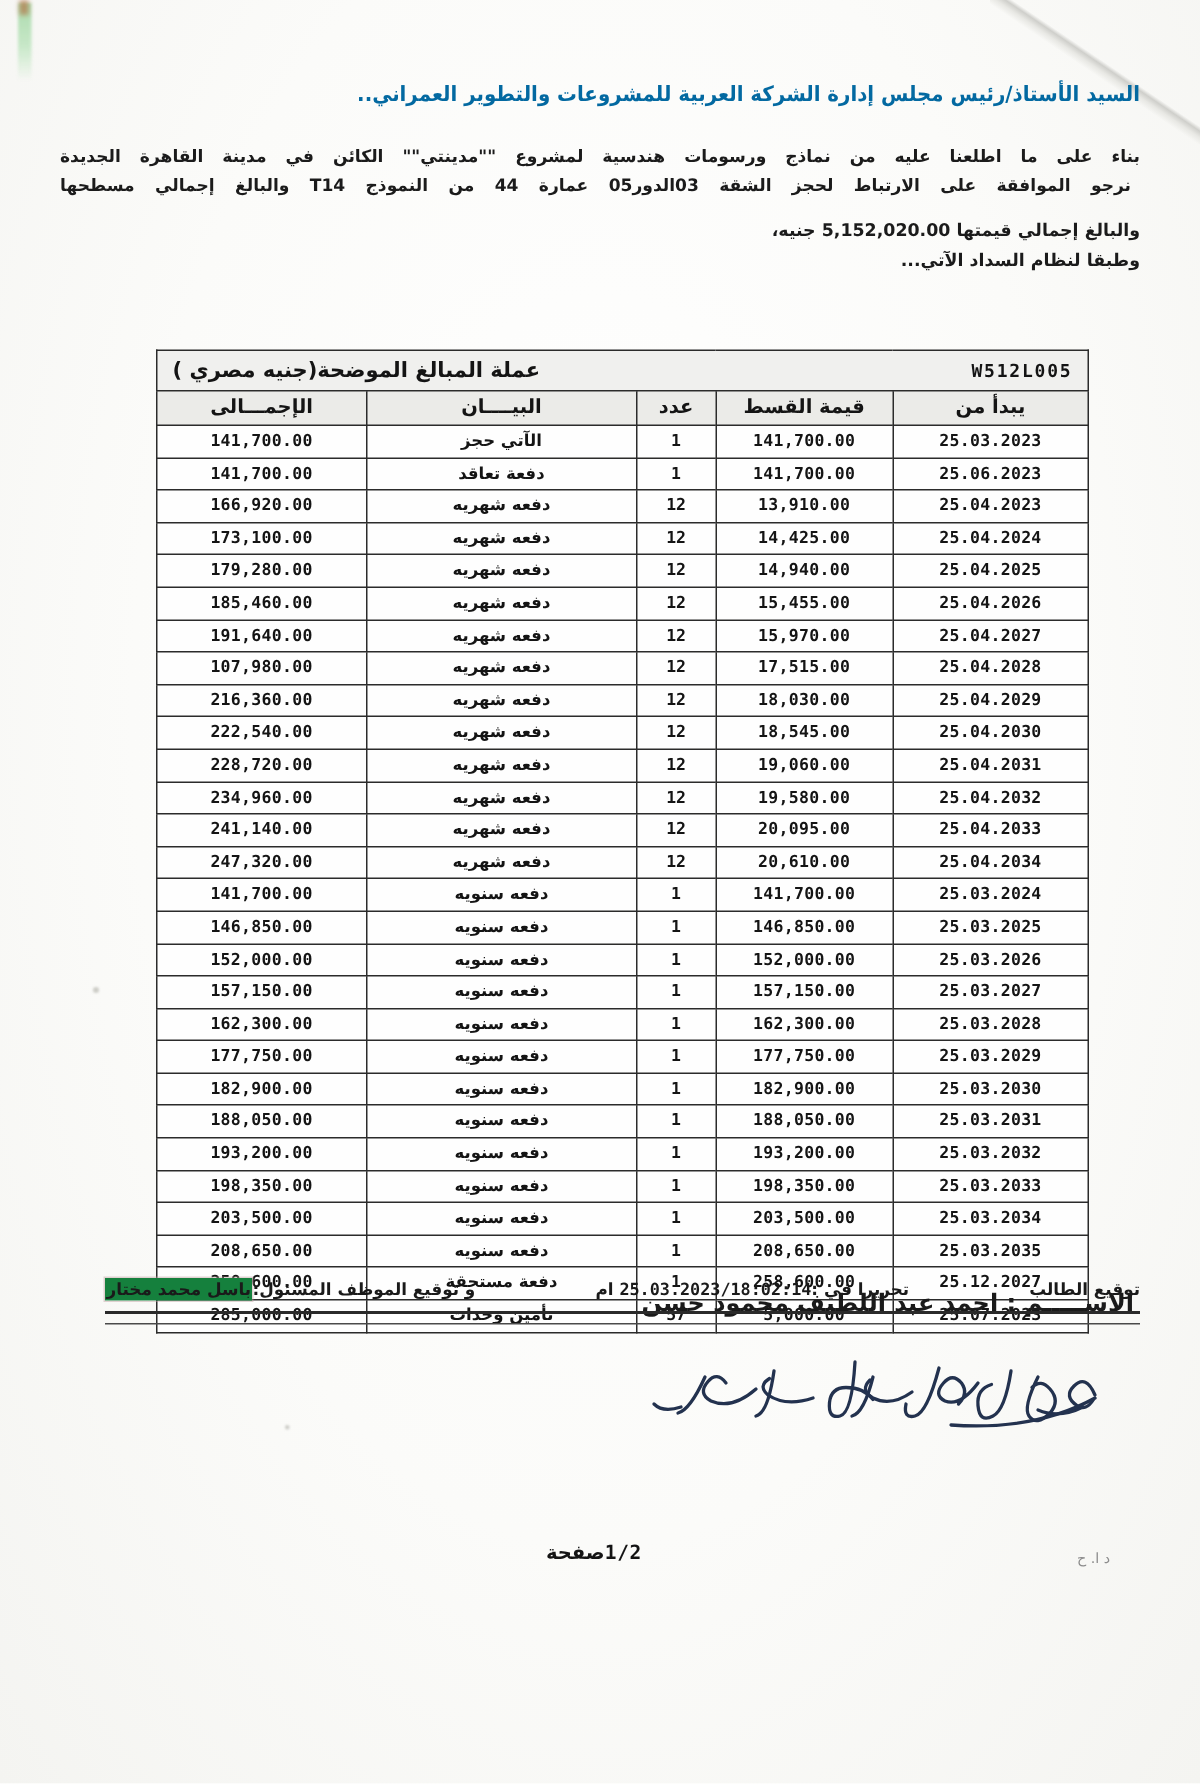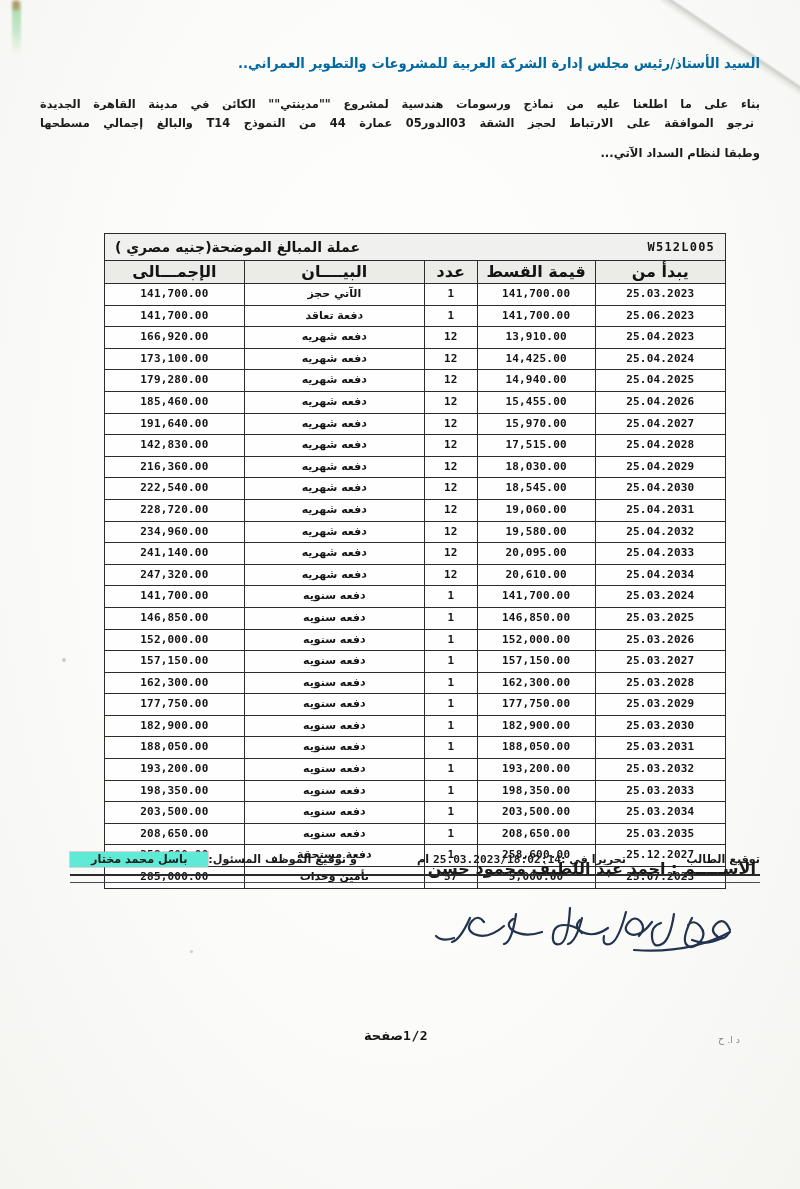--- a/index.html
+++ b/index.html
@@ -169,21 +169,21 @@
     direction: ltr;
   }
   .meta-codes span { margin-left: 26px; }
   .meta-codes span:last-child { margin-left: 0; }
 
   tr.head-row th {
     height: 22px;
     line-height: 22px;
     background: #ebebe8;
     font-family: "DejaVu Sans", "Liberation Sans", sans-serif;
-    font-size: 16px;
+    font-size: 13px;
     font-weight: 700;
     letter-spacing: .6px;
   }
 
   td.c-date, td.c-inst, td.c-total {
     font-family: "DejaVu Sans Mono", "Liberation Mono", monospace;
     direction: ltr;
     font-weight: 700;
     letter-spacing: .2px;
   }
@@ -219,23 +219,23 @@
     font-size: 11.2px;
     font-weight: 700;
     color: #1a1a1a;
     direction: rtl;
     display: flex;
     justify-content: space-between;
     align-items: center;
     gap: 8px;
   }
   .sig-highlight {
-    background: #5eead4;
+    background: #15803d;
     box-shadow: 0 0 0 1px rgba(190,160,160,.45);
-    padding: 1px 21px;
+    padding: 1px 1px;
   }
   .num-inline {
     direction: ltr;
     unicode-bidi: embed;
     display: inline-block;
     font-family: "DejaVu Sans Mono", "Liberation Mono", monospace;
   }
   .rule-double {
     position: absolute;
     left: 70px;
@@ -295,20 +295,21 @@
 
 <div class="letter">
   <div class="lh-line lh-addressee">السيد الأستاذ/رئيس مجلس إدارة الشركة العربية للمشروعات والتطوير العمراني..</div>
 
   <div class="body-para">
     <span class="pline l1">بناء على ما اطلعنا عليه من نماذج ورسومات هندسية لمشروع ""مدينتي"" الكائن في مدينة القاهرة الجديدة</span>
     <span class="pline l2">نرجو الموافقة على الارتباط لحجز الشقة 03الدور05 عمارة 44 من النموذج T14 والبالغ إجمالي مسطحها</span>
   </div>
 
   <div class="amount-block">
+    <span class="aline a1">والبالغ إجمالي قيمتها 5,152,020.00 جنيه،</span>
     <span class="aline a3">وطبقا لنظام السداد الآتي...</span>
   </div>
 </div>
 
 <div class="table-wrap">
   <table class="schedule">
     <colgroup>
       <col style="width:21%">
       <col style="width:19%">
       <col style="width:8.5%">
@@ -382,21 +383,21 @@
           <td class="c-inst">15,970.00</td>
           <td class="c-count">12</td>
           <td class="c-desc">دفعه شهريه</td>
           <td class="c-total">191,640.00</td>
         </tr>
         <tr>
           <td class="c-date">25.04.2028</td>
           <td class="c-inst">17,515.00</td>
           <td class="c-count">12</td>
           <td class="c-desc">دفعه شهريه</td>
-          <td class="c-total">142,830.00</td>
+          <td class="c-total">107,980.00</td>
         </tr>
         <tr>
           <td class="c-date">25.04.2029</td>
           <td class="c-inst">18,030.00</td>
           <td class="c-count">12</td>
           <td class="c-desc">دفعه شهريه</td>
           <td class="c-total">216,360.00</td>
         </tr>
         <tr>
           <td class="c-date">25.04.2030</td>

